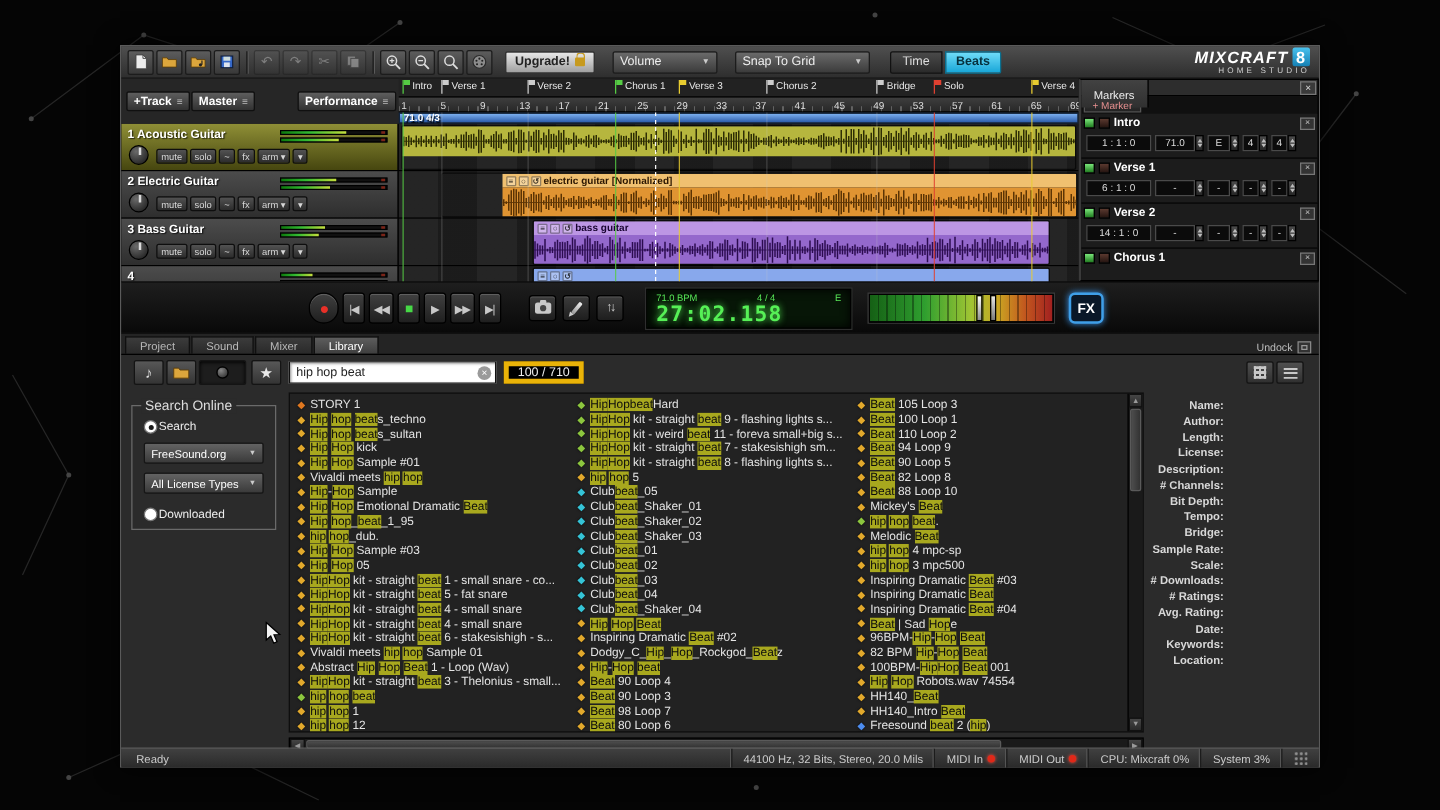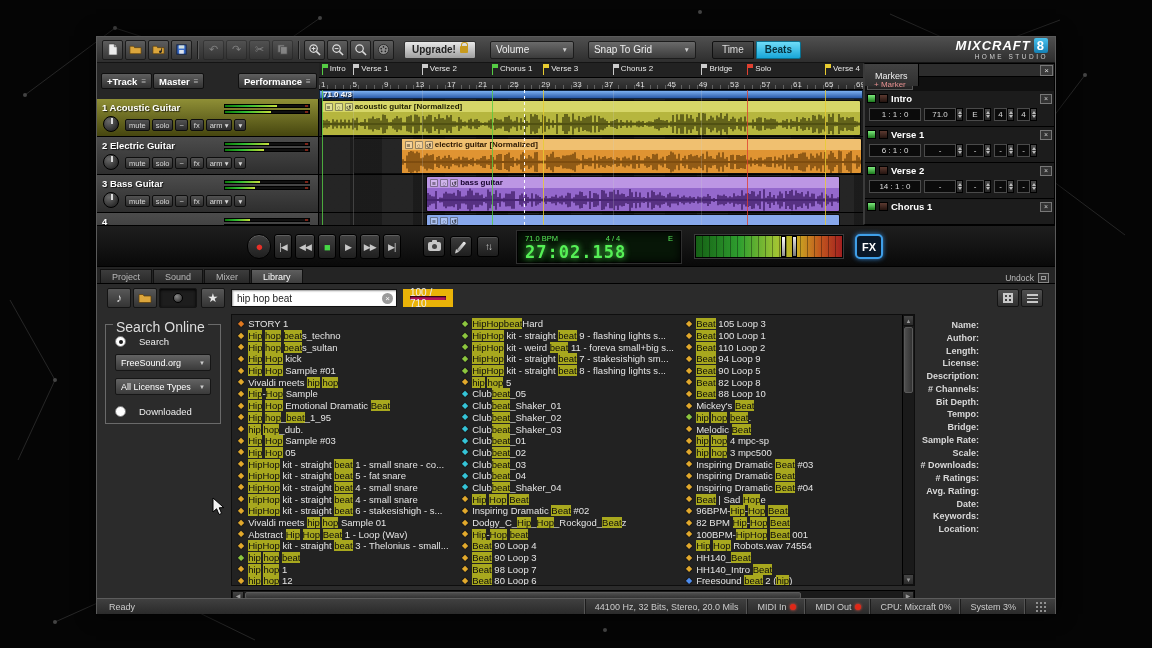--- a/index.html
+++ b/index.html
@@ -181,33 +181,33 @@
     display:flex; align-items:center; justify-content:center; }
   .lib-btn.pressed { background:#1d1d1d; box-shadow:inset 0 1px 3px #000; }
   .knob-ico { width:10px; height:10px; border-radius:50%; background:radial-gradient(circle at 35% 30%, #888, #222);
     border:1px solid #000; display:block; }
   .lib-search { position:absolute; left:134px; top:5px; width:166px; height:18px; background:#fff;
     border:1px solid #111; box-shadow:inset 1px 1px 2px #999; display:flex; align-items:center; }
   .lib-search input { flex:1; border:none; outline:none; background:transparent; font-size:10px;
     color:#222; padding:0 5px; font-family:"Liberation Sans",sans-serif; }
   .clear-btn { width:11px; height:11px; border-radius:50%; background:#9a9a9a; color:#fff; font-size:8px;
     line-height:11px; text-align:center; margin-right:3px; flex:none; }
-  .count-box { position:absolute; left:306px; top:5px; width:50px; height:18px; background:#be185d;
-    border:7px solid #eab308; box-shadow:inset 0 1px 2px #000; color:#eee; font-size:10px;
+  .count-box { position:absolute; left:306px; top:5px; width:64px; height:18px; background:#000000;
+    border:4px solid #eab308; box-shadow:inset 0 1px 2px #000; color:#eee; font-size:10px;
     display:flex; align-items:center; justify-content:center; }
   .view-btn { position:absolute; top:5px; width:22px; height:18px; background:linear-gradient(#505050,#303030);
     border:1px solid #141414; border-radius:2px; display:flex; align-items:center; justify-content:center; }
   .icon-grid { width:10px; height:10px;
     background:repeating-linear-gradient(0deg,#c8c8c8 0 2px,transparent 2px 4px),
                repeating-linear-gradient(90deg,#c8c8c8 0 2px,transparent 2px 4px); }
   .icon-list { width:11px; height:9px;
     background:repeating-linear-gradient(0deg,#c8c8c8 0 1.5px,transparent 1.5px 3.6px); }
   .search-online { position:absolute; left:8px; top:40px; width:116px; height:100px; border:1px solid #6a6a6a; }
-  .so-legend { position:absolute; top:-6px; left:7px; background:#2b2b2b; padding:0 3px; font-size:14px; color:#ddd; }
-  .radio-row { display:flex; align-items:center; gap:13px; margin:11px 0 0 9px; font-size:9.5px; color:#eee; }
+  .so-legend { position:absolute; top:-6px; left:7px; background:#2b2b2b; padding:0 3px; font-size:11px; color:#ddd; }
+  .radio-row { display:flex; align-items:center; gap:1px; margin:11px 0 0 9px; font-size:9.5px; color:#eee; }
   .radio { width:11px; height:11px; border-radius:50%; background:#fff; border:1px solid #777; position:relative; flex:none; }
   .radio.sel::after { content:''; position:absolute; inset:2.5px; border-radius:50%; background:#1a1a1a; }
   .lib-dd { margin:7px 0 0 9px; width:96px; height:17px; background:linear-gradient(#636363,#3a3a3a);
     border:1px solid #161616; border-radius:2px; color:#fff; font-size:9px;
     display:flex; align-items:center; justify-content:space-between; padding:0 5px; }
   .lib-dd .arr { font-size:6px; color:#ccc; }
   .results { position:absolute; left:134px; top:30px; width:684px; height:272px; background:#222;
     border:1px solid #0e0e0e; overflow:hidden; }
   .rcol { position:absolute; top:3px; width:220px; }
   .ritem { display:flex; align-items:center; gap:4px; height:11.7px; padding-left:3px;
@@ -450,26 +450,20 @@
           <span class="rn" style="left: 474.05px;">61</span>
           <span class="rn" style="left: 505.52px;">65</span>
           <span class="rn" style="left: 536.99px;">69</span>
         </div>
       <div class="loop-strip"></div>
       <div class="tempo-marker">71.0 4/3</div>
       <div class="tracks" id="tracks">
           <div class="trk" style="top: 0px;">
             <div class="trk-lane">
               <div class="clip" style="left: 1.632px; width: 540.736px;">
-                <div class="clip-head" style="background: rgb(214, 214, 104); color: rgb(31, 31, 2);">
-                  <span class="ci">≡</span>
-                  <span class="ci">○</span>
-                  <span class="ci">↺</span>
-                  <span class="clip-name">acoustic guitar [Normalized]</span>
-                </div>
                 <div class="clip-body" style="background: rgb(182, 182, 62);">
                   <svg width="541" height="24" style="display:block">
                     <path d="M1 8.1L1 15.9M3 8.5L3 15.5M5 7.4L5 16.6M7 9.0L7 15.0M9 10.8L9 13.2M11 7.3L11 16.7M13 9.6L13 14.4M15 7.8L15 16.2M17 10.6L17 13.4M19 7.4L19 16.6M21 10.1L21 13.9M23 7.5L23 16.5M25 10.4L25 13.6M27 7.7L27 16.3M29 10.4L29 13.6M31 6.6L31 17.4M33 8.2L33 15.8M35 5.8L35 18.2M37 10.7L37 13.3M39 10.1L39 13.9M41 10.1L41 13.9M43 7.1L43 16.9M45 10.2L45 13.8M47 6.6L47 17.4M49 6.6L49 17.4M51 4.4L51 19.6M53 7.0L53 17.0M55 6.3L55 17.7M57 6.0L57 18.0M59 8.4L59 15.6M61 2.5L61 21.5M63 2.9L63 21.1M65 6.7L65 17.3M67 10.3L67 13.7M69 10.1L69 13.9M71 7.4L71 16.6M73 6.2L73 17.8M75 3.9L75 20.1M77 6.6L77 17.4M79 5.7L79 18.3M81 10.3L81 13.7M83 10.2L83 13.8M85 4.7L85 19.3M87 4.3L87 19.7M89 3.3L89 20.7M91 9.4L91 14.6M93 2.5L93 21.5M95 2.7L95 21.3M97 4.8L97 19.2M99 10.8L99 13.2M101 3.9L101 20.1M103 7.5L103 16.5M105 4.4L105 19.6M107 2.7L107 21.3M109 3.0L109 21.0M111 9.4L111 14.6M113 4.9L113 19.1M115 7.1L115 16.9M117 2.3L117 21.7M119 6.2L119 17.8M121 5.9L121 18.1M123 7.4L123 16.6M125 3.2L125 20.8M127 5.2L127 18.8M129 3.0L129 21.0M131 9.2L131 14.8M133 9.3L133 14.7M135 10.2L135 13.8M137 5.0L137 19.0M139 7.4L139 16.6M141 10.0L141 14.0M143 9.5L143 14.5M145 10.5L145 13.5M147 7.8L147 16.2M149 6.8L149 17.2M151 9.7L151 14.3M153 7.4L153 16.6M155 6.9L155 17.1M157 9.0L157 15.0M159 10.5L159 13.5M161 10.9L161 13.1M163 10.3L163 13.7M165 10.6L165 13.4M167 8.4L167 15.6M169 7.3L169 16.7M171 10.4L171 13.6M173 5.9L173 18.1M175 7.3L175 16.7M177 7.7L177 16.3M179 7.5L179 16.5M181 9.4L181 14.6M183 5.1L183 18.9M185 5.1L185 18.9M187 3.8L187 20.2M189 7.6L189 16.4M191 9.4L191 14.6M193 8.7L193 15.3M195 5.0L195 19.0M197 10.5L197 13.5M199 6.2L199 17.8M201 9.9L201 14.1M203 3.4L203 20.6M205 9.1L205 14.9M207 10.7L207 13.3M209 2.0L209 22.0M211 4.5L211 19.5M213 2.3L213 21.7M215 3.1L215 20.9M217 7.5L217 16.5M219 10.0L219 14.0M221 2.7L221 21.3M223 4.2L223 19.8M225 10.1L225 13.9M227 6.7L227 17.3M229 10.7L229 13.3M231 8.2L231 15.8M233 10.9L233 13.1M235 2.0L235 22.0M237 10.4L237 13.6M239 10.8L239 13.2M241 4.9L241 19.1M243 1.9L243 22.1M245 2.1L245 21.9M247 4.7L247 19.3M249 9.7L249 14.3M251 1.4L251 22.6M253 7.4L253 16.6M255 8.6L255 15.4M257 4.1L257 19.9M259 8.7L259 15.3M261 5.0L261 19.0M263 6.0L263 18.0M265 4.8L265 19.2M267 4.6L267 19.4M269 3.4L269 20.6M271 10.3L271 13.7M273 3.4L273 20.6M275 10.0L275 14.0M277 4.1L277 19.9M279 6.2L279 17.8M281 5.8L281 18.2M283 7.6L283 16.4M285 9.0L285 15.0M287 10.9L287 13.1M289 9.2L289 14.8M291 9.1L291 14.9M293 8.0L293 16.0M295 6.9L295 17.1M297 10.5L297 13.5M299 8.1L299 15.9M301 9.9L301 14.1M303 10.6L303 13.4M305 8.3L305 15.7M307 10.2L307 13.8M309 8.5L309 15.5M311 10.5L311 13.5M313 10.7L313 13.3M315 9.6L315 14.4M317 8.8L317 15.2M319 9.8L319 14.2M321 9.0L321 15.0M323 11.0L323 13.0M325 10.3L325 13.7M327 9.2L327 14.8M329 9.5L329 14.5M331 10.0L331 14.0M333 7.6L333 16.4M335 7.0L335 17.0M337 5.6L337 18.4M339 8.1L339 15.9M341 8.2L341 15.8M343 8.8L343 15.2M345 7.9L345 16.1M347 10.4L347 13.6M349 9.3L349 14.7M351 3.0L351 21.0M353 10.0L353 14.0M355 2.3L355 21.7M357 7.7L357 16.3M359 2.2L359 21.8M361 2.3L361 21.7M363 9.3L363 14.7M365 2.2L365 21.8M367 6.2L367 17.8M369 3.1L369 20.9M371 6.7L371 17.3M373 9.8L373 14.2M375 5.1L375 18.9M377 1.0L377 23.0M379 8.6L379 15.4M381 0.9L381 23.1M383 1.4L383 22.6M385 8.5L385 15.5M387 6.9L387 17.1M389 3.7L389 20.3M391 5.4L391 18.6M393 8.3L393 15.7M395 3.5L395 20.5M397 5.3L397 18.7M399 1.1L399 22.9M401 6.7L401 17.3M403 3.9L403 20.1M405 1.4L405 22.6M407 9.0L407 15.0M409 6.9L409 17.1M411 4.7L411 19.3M413 6.6L413 17.4M415 9.9L415 14.1M417 6.8L417 17.2M419 5.2L419 18.8M421 9.4L421 14.6M423 4.4L423 19.6M425 9.4L425 14.6M427 10.5L427 13.5M429 10.4L429 13.6M431 7.6L431 16.4M433 9.9L433 14.1M435 6.2L435 17.8M437 5.2L437 18.8M439 5.6L439 18.4M441 10.3L441 13.7M443 5.9L443 18.1M445 7.5L445 16.5M447 7.4L447 16.6M449 6.6L449 17.4M451 6.9L451 17.1M453 7.2L453 16.8M455 9.6L455 14.4M457 10.8L457 13.2M459 10.4L459 13.6M461 8.3L461 15.7M463 8.7L463 15.3M465 6.9L465 17.1M467 10.4L467 13.6M469 7.3L469 16.7M471 8.9L471 15.1M473 9.2L473 14.8M475 4.9L475 19.1M477 9.9L477 14.1M479 7.3L479 16.7M481 5.2L481 18.8M483 6.1L483 17.9M485 8.8L485 15.2M487 6.0L487 18.0M489 8.8L489 15.2M491 3.1L491 20.9M493 3.8L493 20.2M495 7.5L495 16.5M497 2.6L497 21.4M499 3.2L499 20.8M501 6.5L501 17.5M503 4.5L503 19.5M505 10.1L505 13.9M507 2.1L507 21.9M509 5.1L509 18.9M511 1.5L511 22.5M513 9.7L513 14.3M515 10.1L515 13.9M517 2.0L517 22.0M519 5.5L519 18.5M521 5.1L521 18.9M523 8.2L523 15.8M525 5.3L525 18.7M527 6.1L527 17.9M529 5.2L529 18.8M531 4.9L531 19.1M533 8.9L533 15.1M535 9.6L535 14.4M537 10.4L537 13.6M539 9.2L539 14.8" stroke="#2e2e04" stroke-width="1.2" fill="none"></path>
                     <line x1="0" y1="12" x2="541" y2="12" stroke="#2e2e04" stroke-width="0.8" opacity="0.85"></line>
                   </svg>
                 </div>
               </div>
             </div>
             <div class="trk-head selected">
               <div class="trk-name">1 Acoustic Guitar</div>

